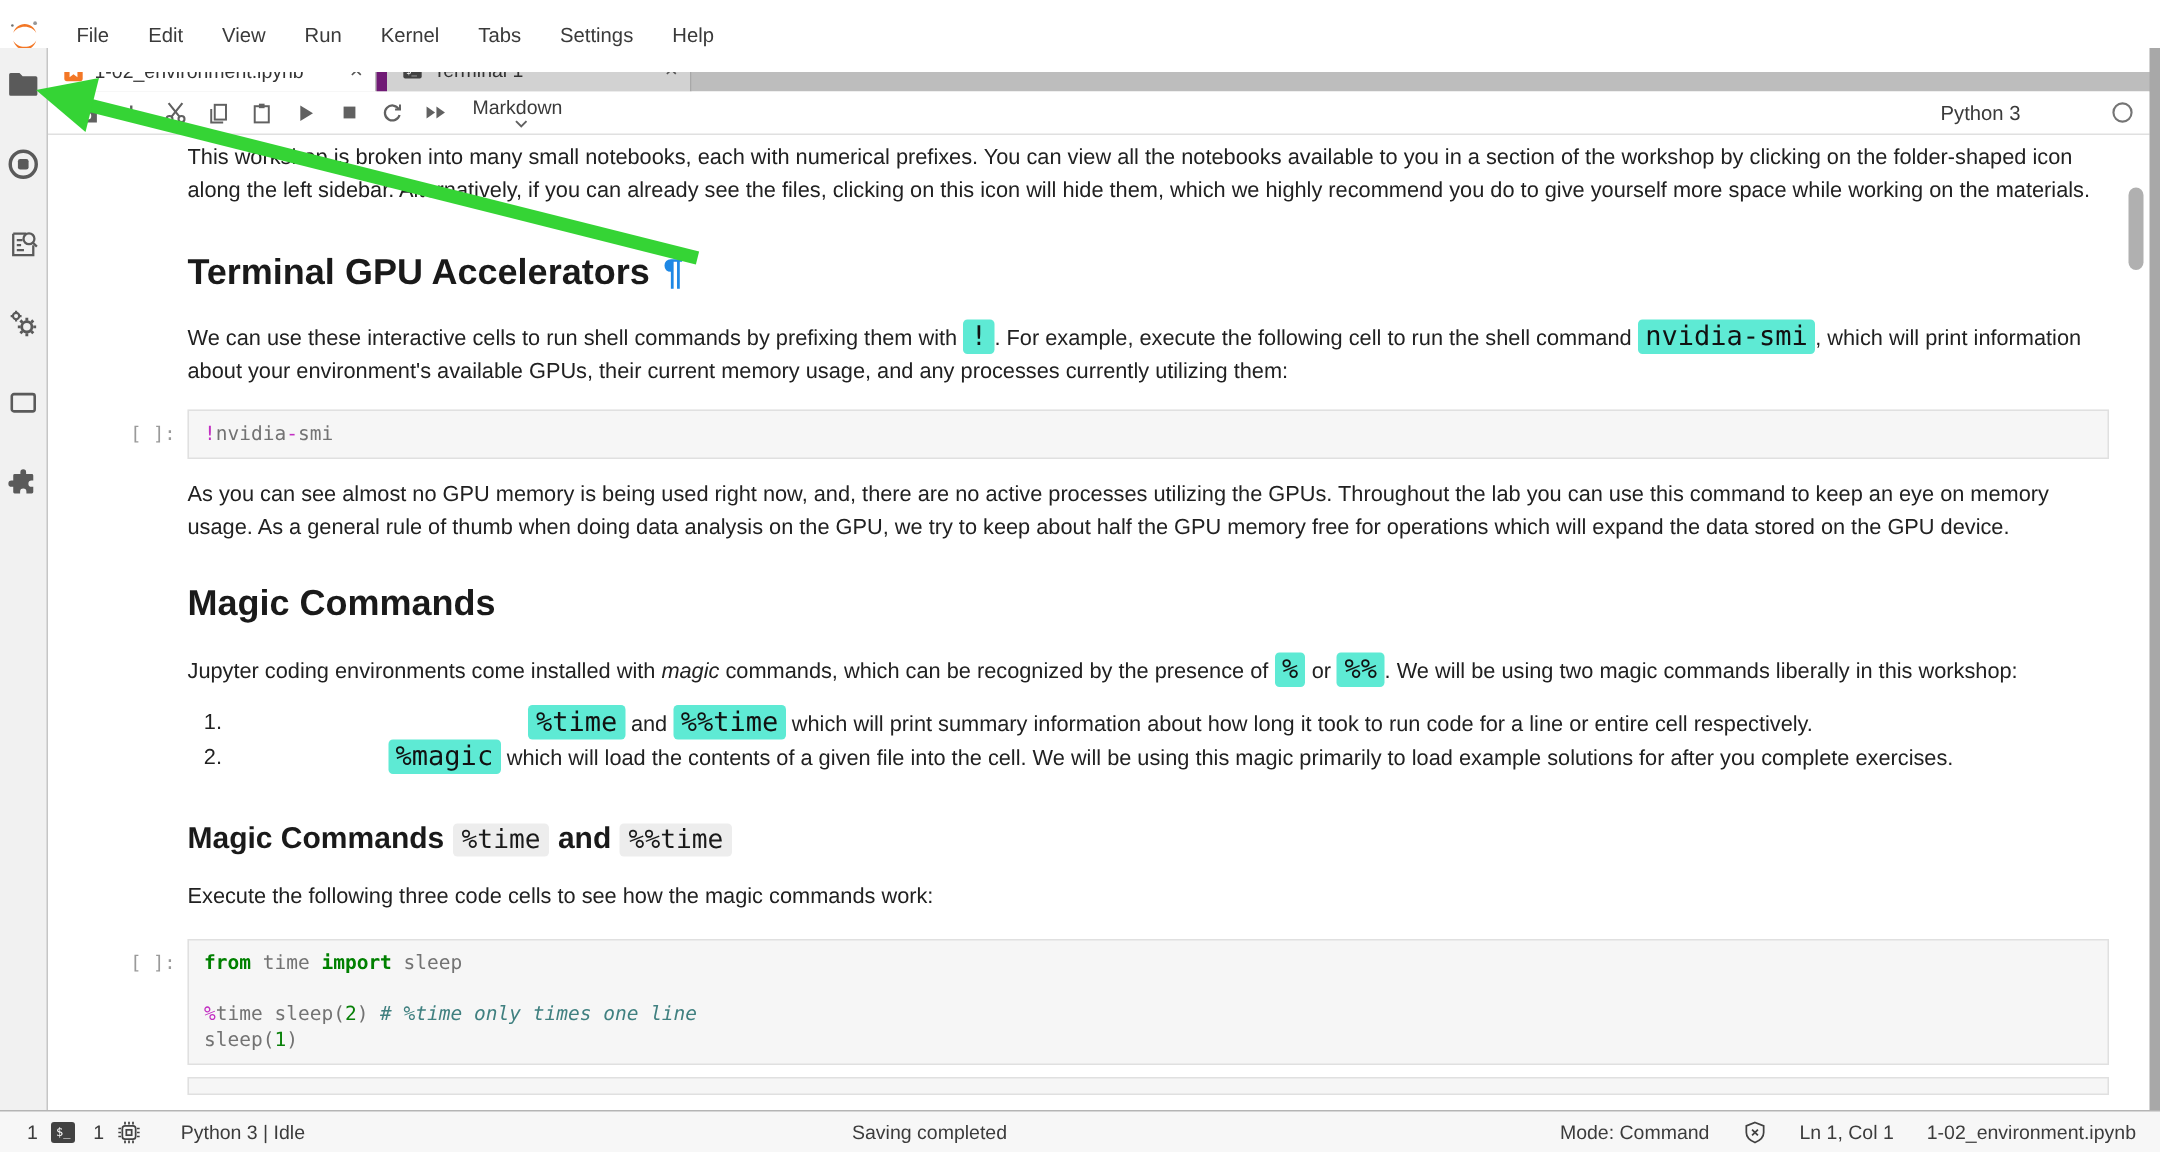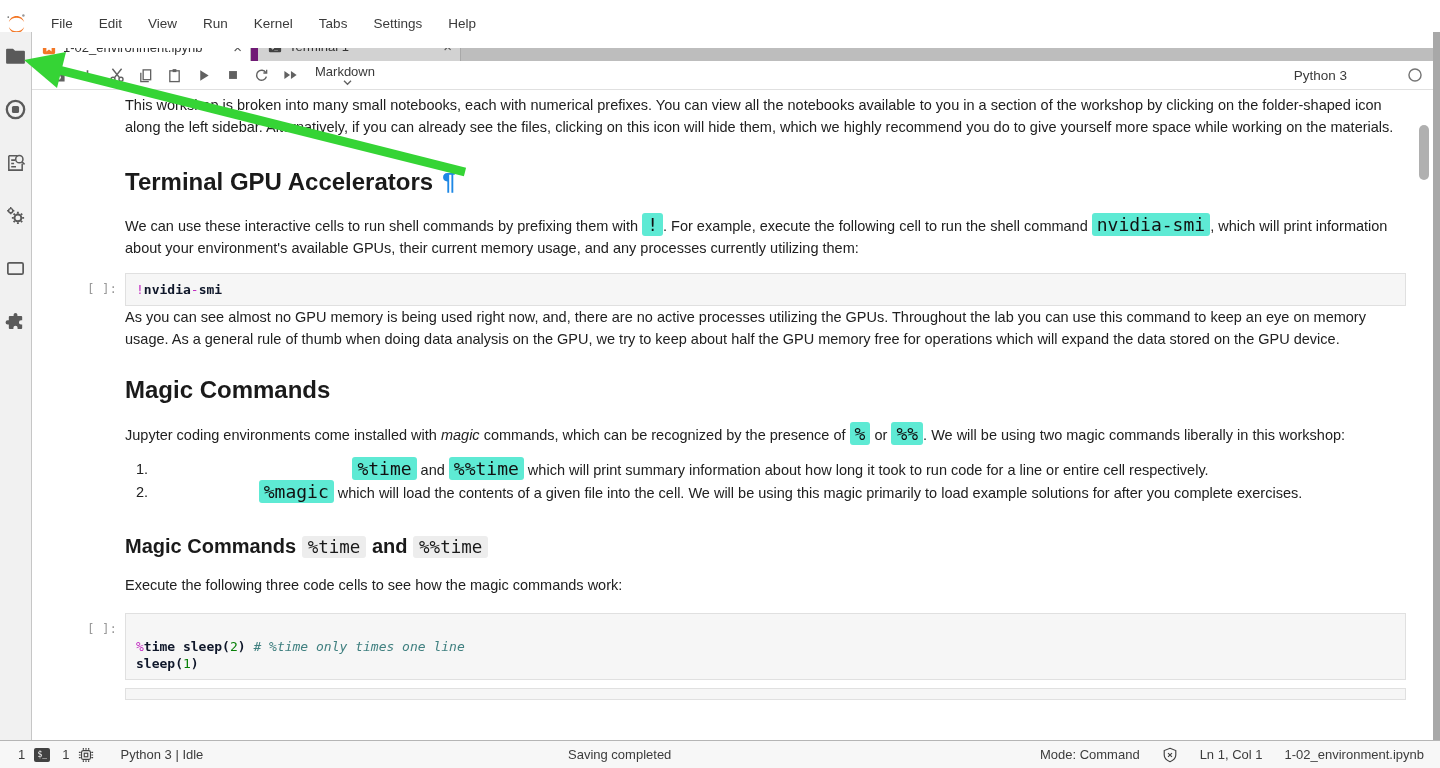--- a/index.html
+++ b/index.html
@@ -49,28 +49,28 @@
   h3.md-h { font-size:20px; font-weight:700; color:#1a1a1a; line-height:26px; }
   h3.md-h code { font-family:"DejaVu Sans Mono", monospace; font-size:17.5px; background:#ededed; padding:1px 6px; border-radius:3px; font-weight:400; }
   .anchor { color:#1e88e5; margin-left:9px; font-weight:700; }
   .code-cell { background:#f6f6f6; border:1px solid #e0e0e0; padding:7px 10px; font-family:"DejaVu Sans Mono", monospace; font-size:13px; line-height:17px; color:#000; }
   .cm-line { white-space:pre; }
   .tok-kw { color:#008000; font-weight:bold; }
   .tok-num { color:#088008; }
   .tok-com { color:#408080; font-style:italic; }
   .tok-op { color:#c22fc2; }
   .tok-mg { color:#c22fc2; }
-  .tok-p { color:#0f172a;font-weight:bold; }
+  .tok-p { color:#737373; }
   .ol { }
   .li-row { display:flex; line-height:22px; color:#212121; font-size:14.5px; }
   .li-num { width:30px; flex:none; text-align:right; padding-right:7px; }
   .li-text { flex:1;text-align:center; }
 
   
-  .mt4{margin-top:4px} .mt13{} .mt14{margin-top:14px} .mt17{margin-top:17px}
+  .mt4{margin-top:4px} .mt13{margin-top:13px} .mt14{margin-top:14px} .mt17{margin-top:17px}
   .mt18{margin-top:18px} .mt19{margin-top:19px} .mt12{margin-top:12px} .mt26{margin-top:26px}
   .mt29{margin-top:29px} .mt30{margin-top:30px} .mt8{margin-top:8px}
   .stub-cell { height:12px; padding:0; }
 
   
   .anno-svg { position:absolute; top:0; left:0; width:1440px; height:768px; z-index:4; pointer-events:none; }
   .anno-box { position:absolute; left:455px; top:142px; width:197px; height:96px; background:#fff; border:4px solid #35d435; z-index:5; display:flex; flex-direction:column; align-items:center; justify-content:center; text-align:center; }
   .anno-box div { color:#35d435; font-size:20px; line-height:29px; }
 
   
@@ -316,20 +316,21 @@
     </div>
 
     <div class="row mt14">
       <div class="gutter"></div>
       <div class="cbody md">Execute the following three code cells to see how the magic commands work:</div>
     </div>
 
     <div class="row mt17">
       <div class="gutter">[ ]:</div>
       <div class="cbody code-cell">
+          <div class="cm-line"><span class="tok-kw">from</span><span class="tok-p"> time </span><span class="tok-kw">import</span><span class="tok-p"> sleep</span></div>
           <div class="cm-line">&nbsp;</div>
           <div class="cm-line"><span class="tok-mg">%</span><span class="tok-p">time sleep(</span><span class="tok-num">2</span><span class="tok-p">) </span><span class="tok-com"># %time only times one line</span></div>
           <div class="cm-line"><span class="tok-p">sleep(</span><span class="tok-num">1</span><span class="tok-p">)</span></div>
         </div>
     </div>
 
     <div class="row mt8">
       <div class="gutter"></div>
       <div class="cbody code-cell stub-cell"></div>
     </div>

